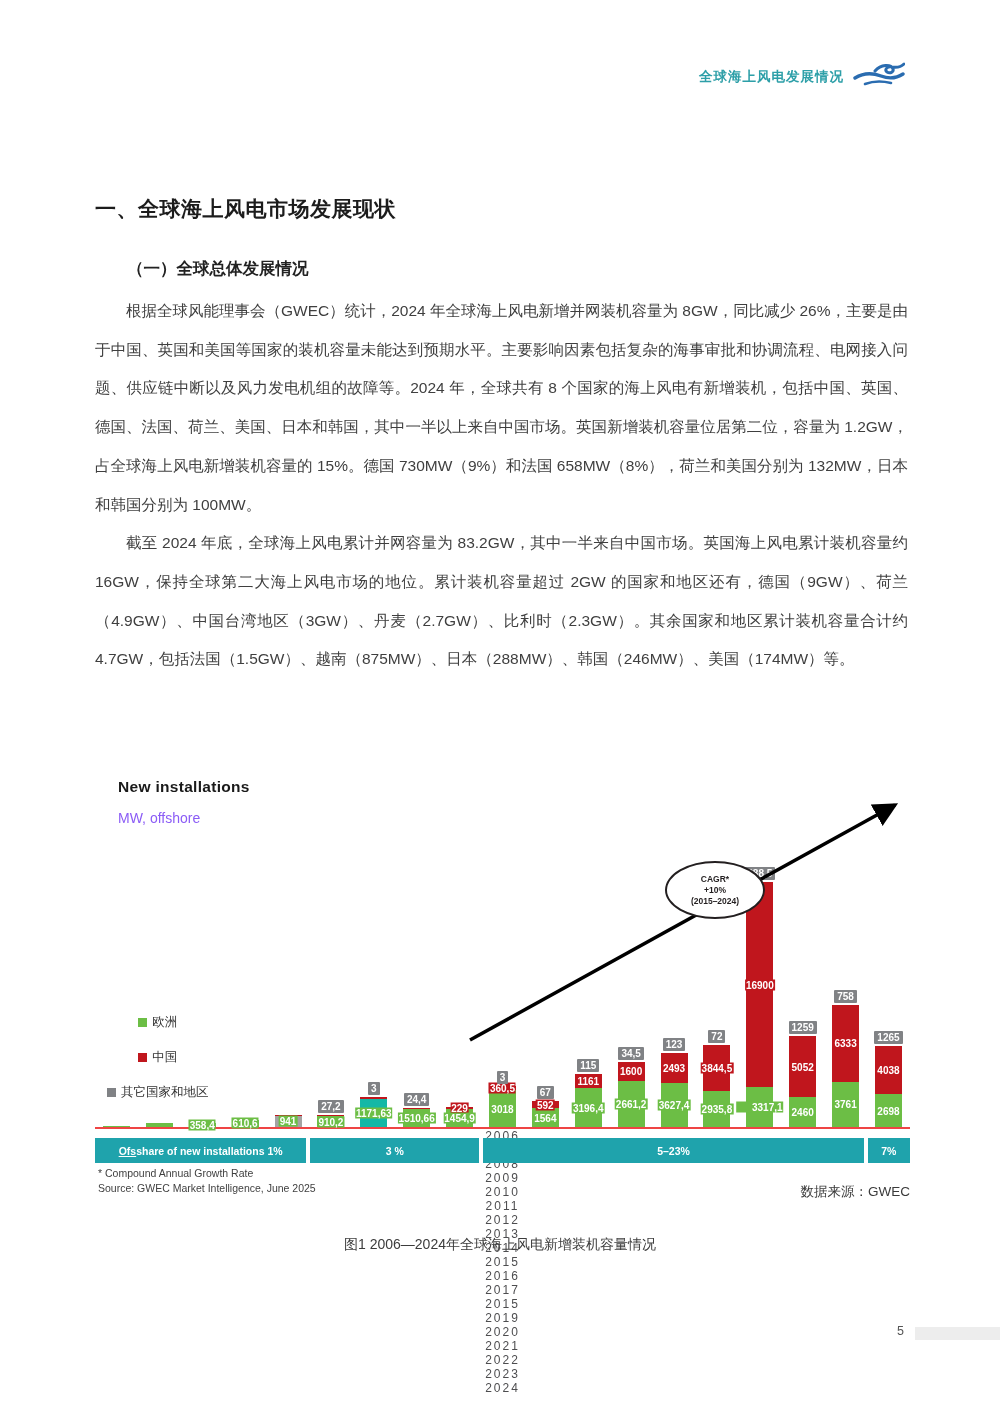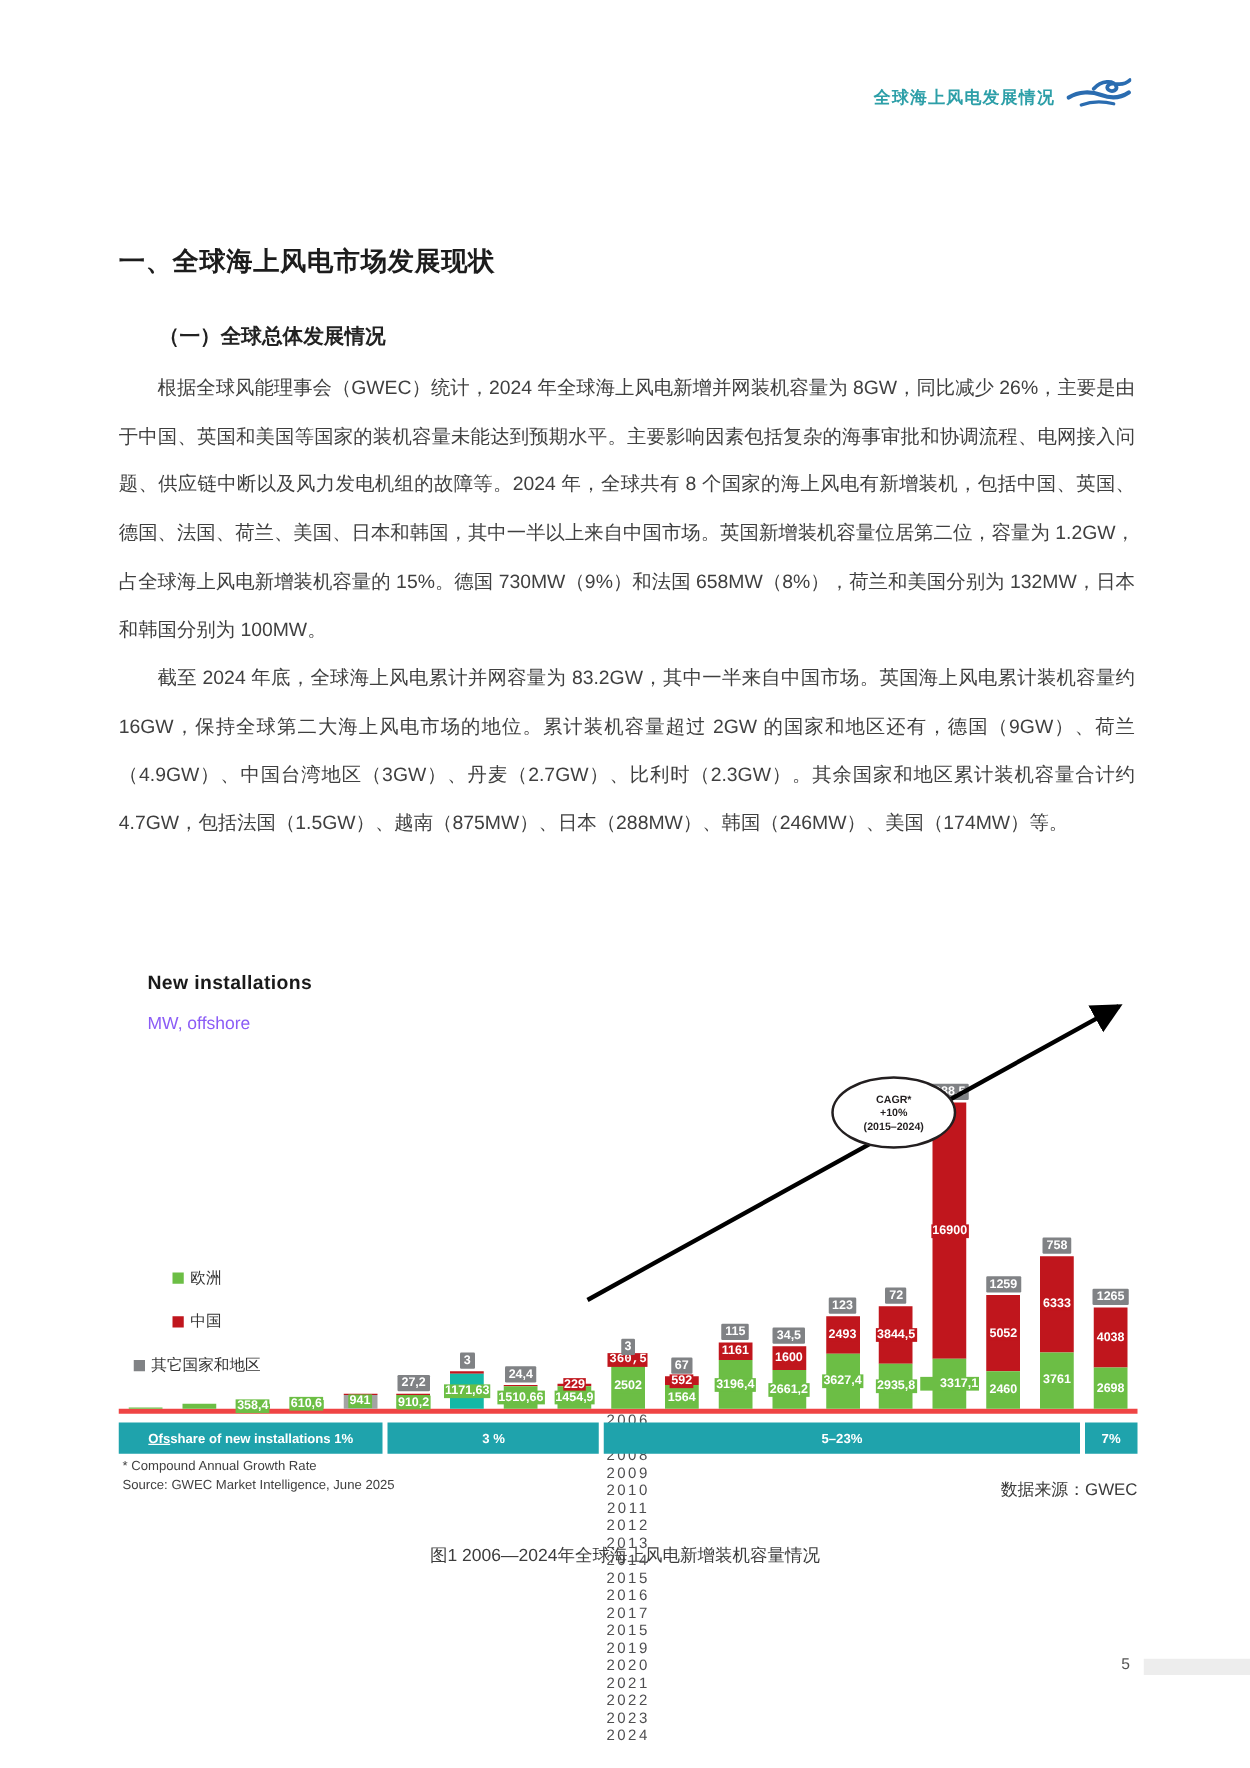--- a/index.html
+++ b/index.html
@@ -16,21 +16,21 @@
 
   
   .body-text{position:absolute;top:292px;left:95px;width:813px;font-size:15.5px;line-height:38.7px;text-align:justify;color:#3f3f3f;}
   .body-text p{margin:0;text-indent:2em;}
 
   
   .figure{position:absolute;top:770px;left:95px;width:815px;height:500px;}
   .chart-title{position:absolute;top:8px;left:23px;font-size:15.5px;font-weight:bold;color:#1a1a1a;letter-spacing:.3px;}
   .chart-subtitle{position:absolute;top:40px;left:23px;font-size:14px;color:#8b5cf6;}
 
-  .plot{position:absolute;top:25px;left:0;right:0;height:332px;display:flex;align-items:flex-end;border-bottom:4px solid #ef4444;}
+  .plot{position:absolute;top:25px;left:0;right:0;height:332px;display:flex;align-items:flex-end;border-bottom:2px solid #ef4444;}
   .col{flex:1;display:flex;flex-direction:column;align-items:center;justify-content:flex-end;}
   .other-label{background:#808285;color:#fff;font-size:10px;font-weight:bold;padding:1px 3px;margin-bottom:2px;border-radius:1px;white-space:nowrap;z-index:3;}
   .bar{width:27px;display:flex;flex-direction:column;}
   .seg{position:relative;width:100%;}
   .seg-label{position:absolute;left:50%;top:50%;transform:translate(-50%,-50%);color:#fff;font-size:10px;font-weight:bold;white-space:nowrap;padding:0 1px;z-index:2;}
 
   .arrow-svg{position:absolute;inset:0;width:100%;height:100%;pointer-events:none;z-index:4;}
   .cagr-ellipse{position:absolute;left:570px;top:66px;width:96px;height:54px;border:2px solid #231f20;border-radius:50%;background:#fff;display:flex;flex-direction:column;align-items:center;justify-content:center;z-index:5;}
   .cagr-ellipse div{font-size:8.5px;font-weight:bold;color:#231f20;line-height:11px;}
 
@@ -178,25 +178,25 @@
               <span class="seg-label" style="background: rgb(192, 22, 29);">229</span>
             </div>
             <div class="seg" style="background: rgb(108, 190, 69); height: 17.6043px;">
               <span class="seg-label" style="background: rgb(108, 190, 69);">1454,9</span>
             </div>
           </div>
         </div>
         <div class="col">
           <div class="other-label">3</div>
           <div class="bar">
-            <div class="seg" style="background: rgb(192, 22, 29); height: 4.36205px; font-family: Liberation Mono, monospace;">
+            <div class="seg" style="background: rgb(192, 22, 29); height: 4.36205px;">
               <span class="seg-label" style="background: rgb(192, 22, 29);">360,5</span>
             </div>
             <div class="seg" style="background: rgb(108, 190, 69); height: 36.5178px;">
-              <span class="seg-label" style="background: rgb(108, 190, 69);">2502</span>
+              <span class="seg-label" style="background: rgb(108, 190, 69);">3018</span>
             </div>
           </div>
         </div>
         <div class="col">
           <div class="other-label">67</div>
           <div class="bar">
             <div class="seg" style="background: rgb(192, 22, 29); height: 7.1632px;">
               <span class="seg-label" style="background: rgb(192, 22, 29);">592</span>
             </div>
             <div class="seg" style="background: rgb(108, 190, 69); height: 18.9244px;">
@@ -214,21 +214,21 @@
               <span class="seg-label" style="background: rgb(108, 190, 69);">3196,4</span>
             </div>
           </div>
         </div>
         <div class="col">
           <div class="other-label">34,5</div>
           <div class="bar">
             <div class="seg" style="background: rgb(192, 22, 29); height: 19.36px;">
               <span class="seg-label" style="background: rgb(192, 22, 29);">1600</span>
             </div>
-            <div class="seg" style="background: rgb(108, 190, 69); height: 31px;">
+            <div class="seg" style="background: rgb(108, 190, 69); height: 46px;">
               <span class="seg-label" style="background: rgb(108, 190, 69);">2661,2</span>
             </div>
           </div>
         </div>
         <div class="col">
           <div class="other-label">123</div>
           <div class="bar">
             <div class="seg" style="background: rgb(192, 22, 29); height: 30.1653px;">
               <span class="seg-label" style="background: rgb(192, 22, 29);">2493</span>
             </div>

